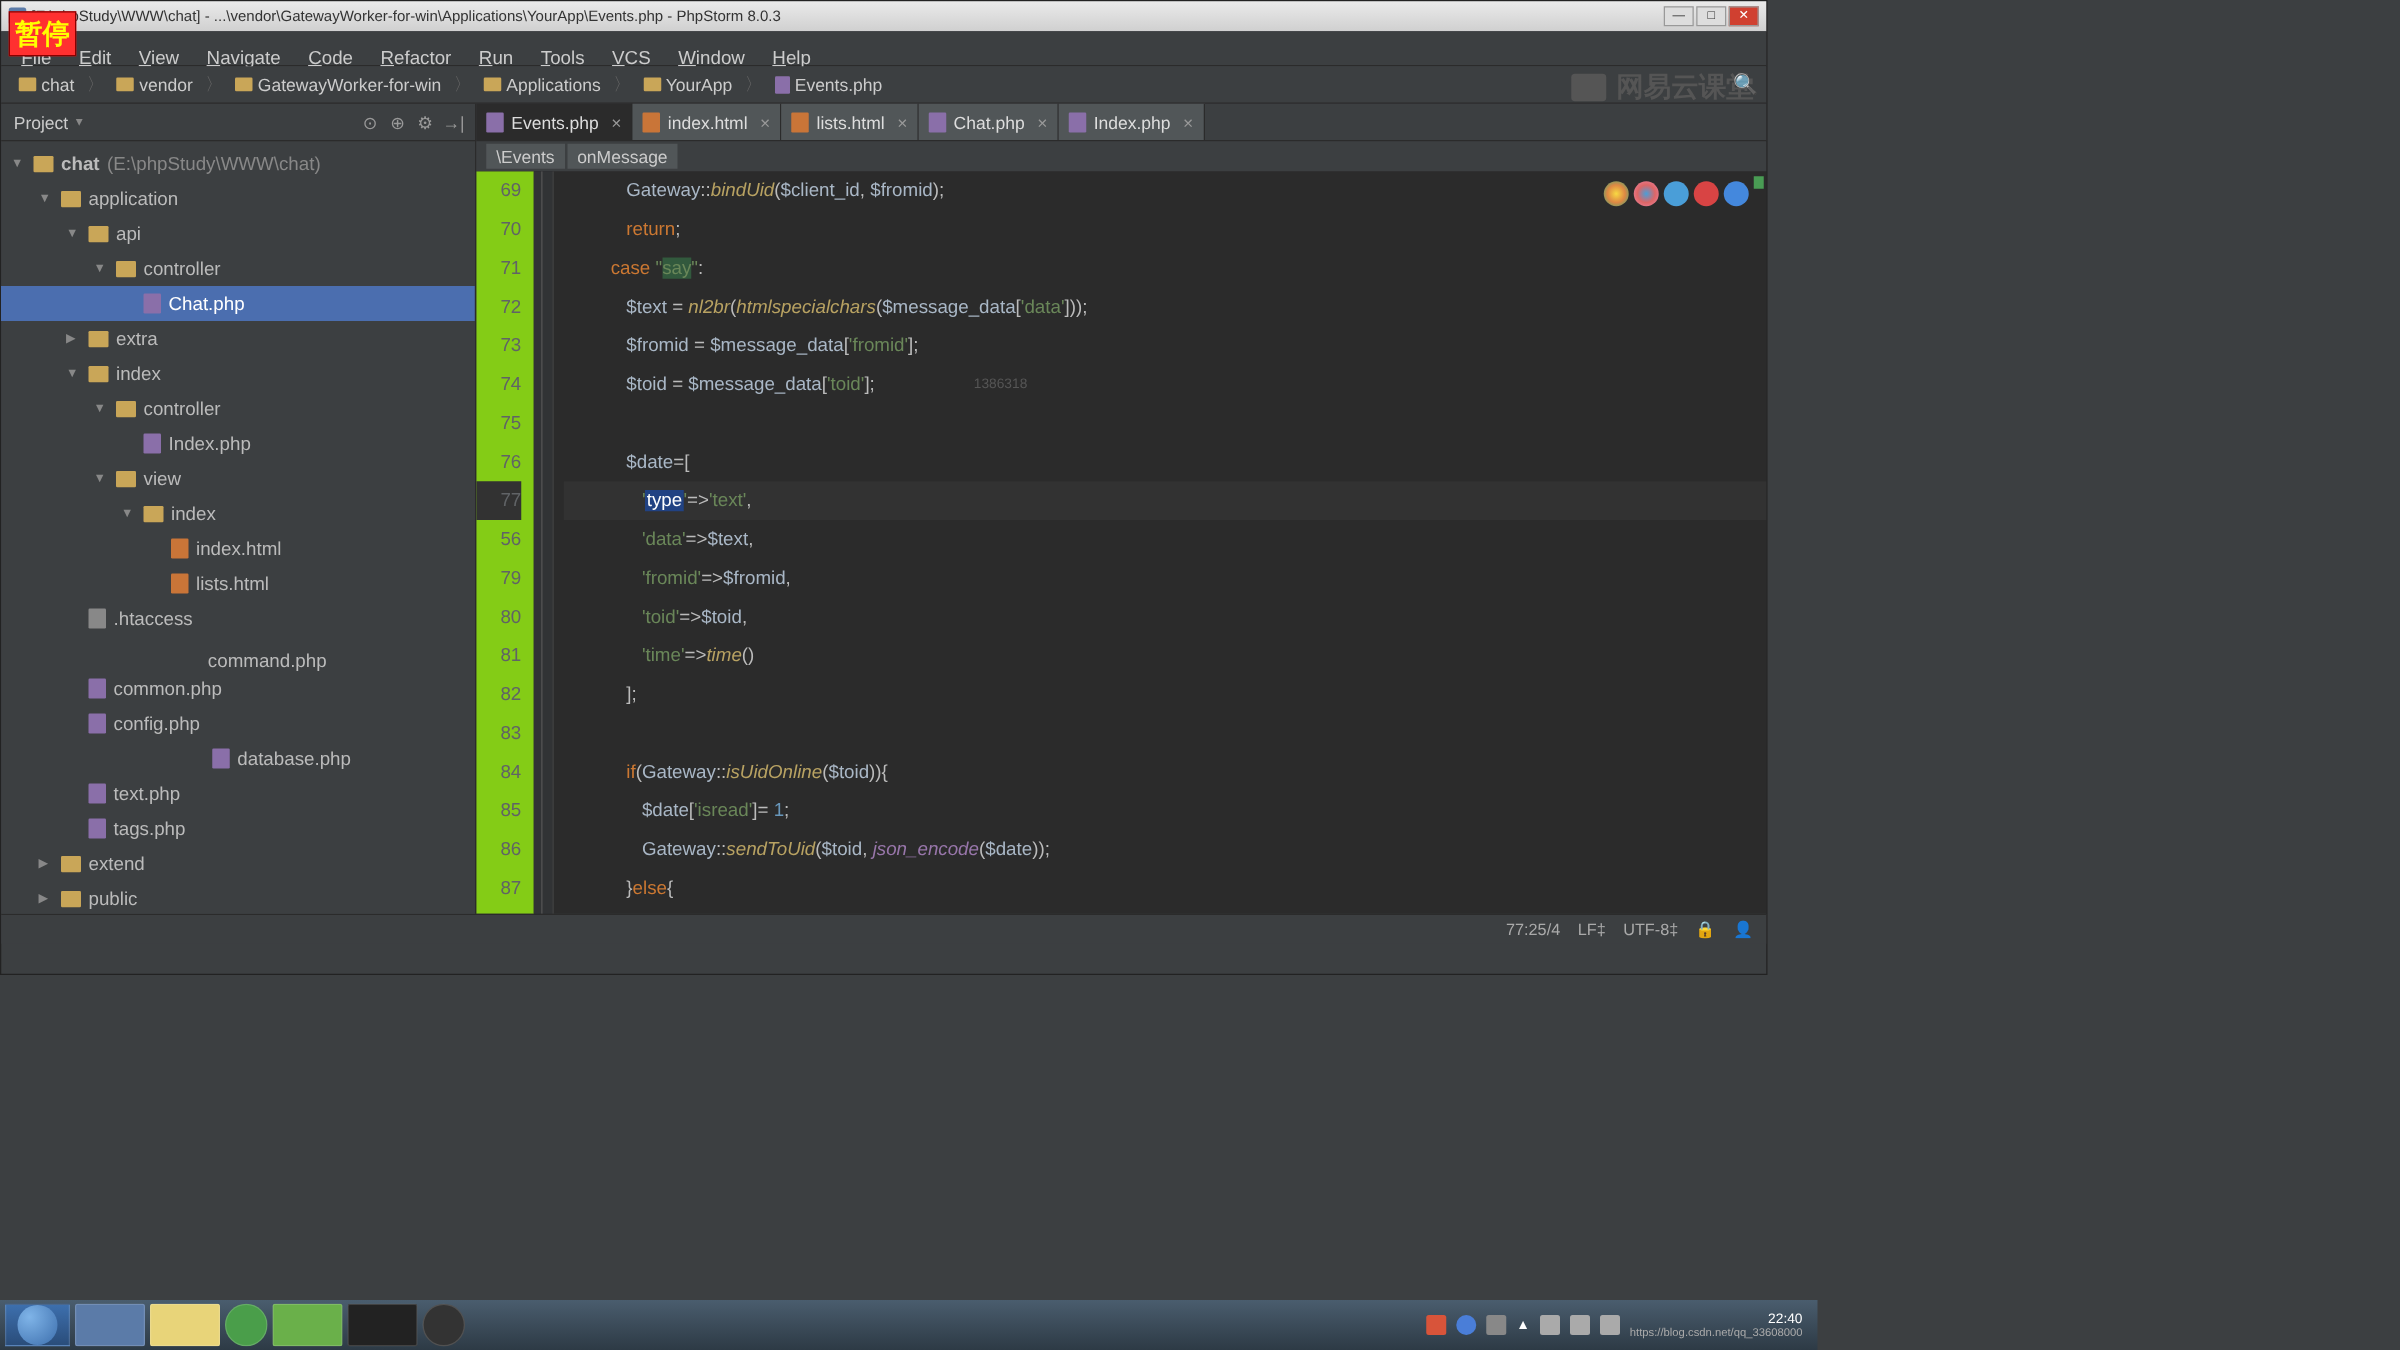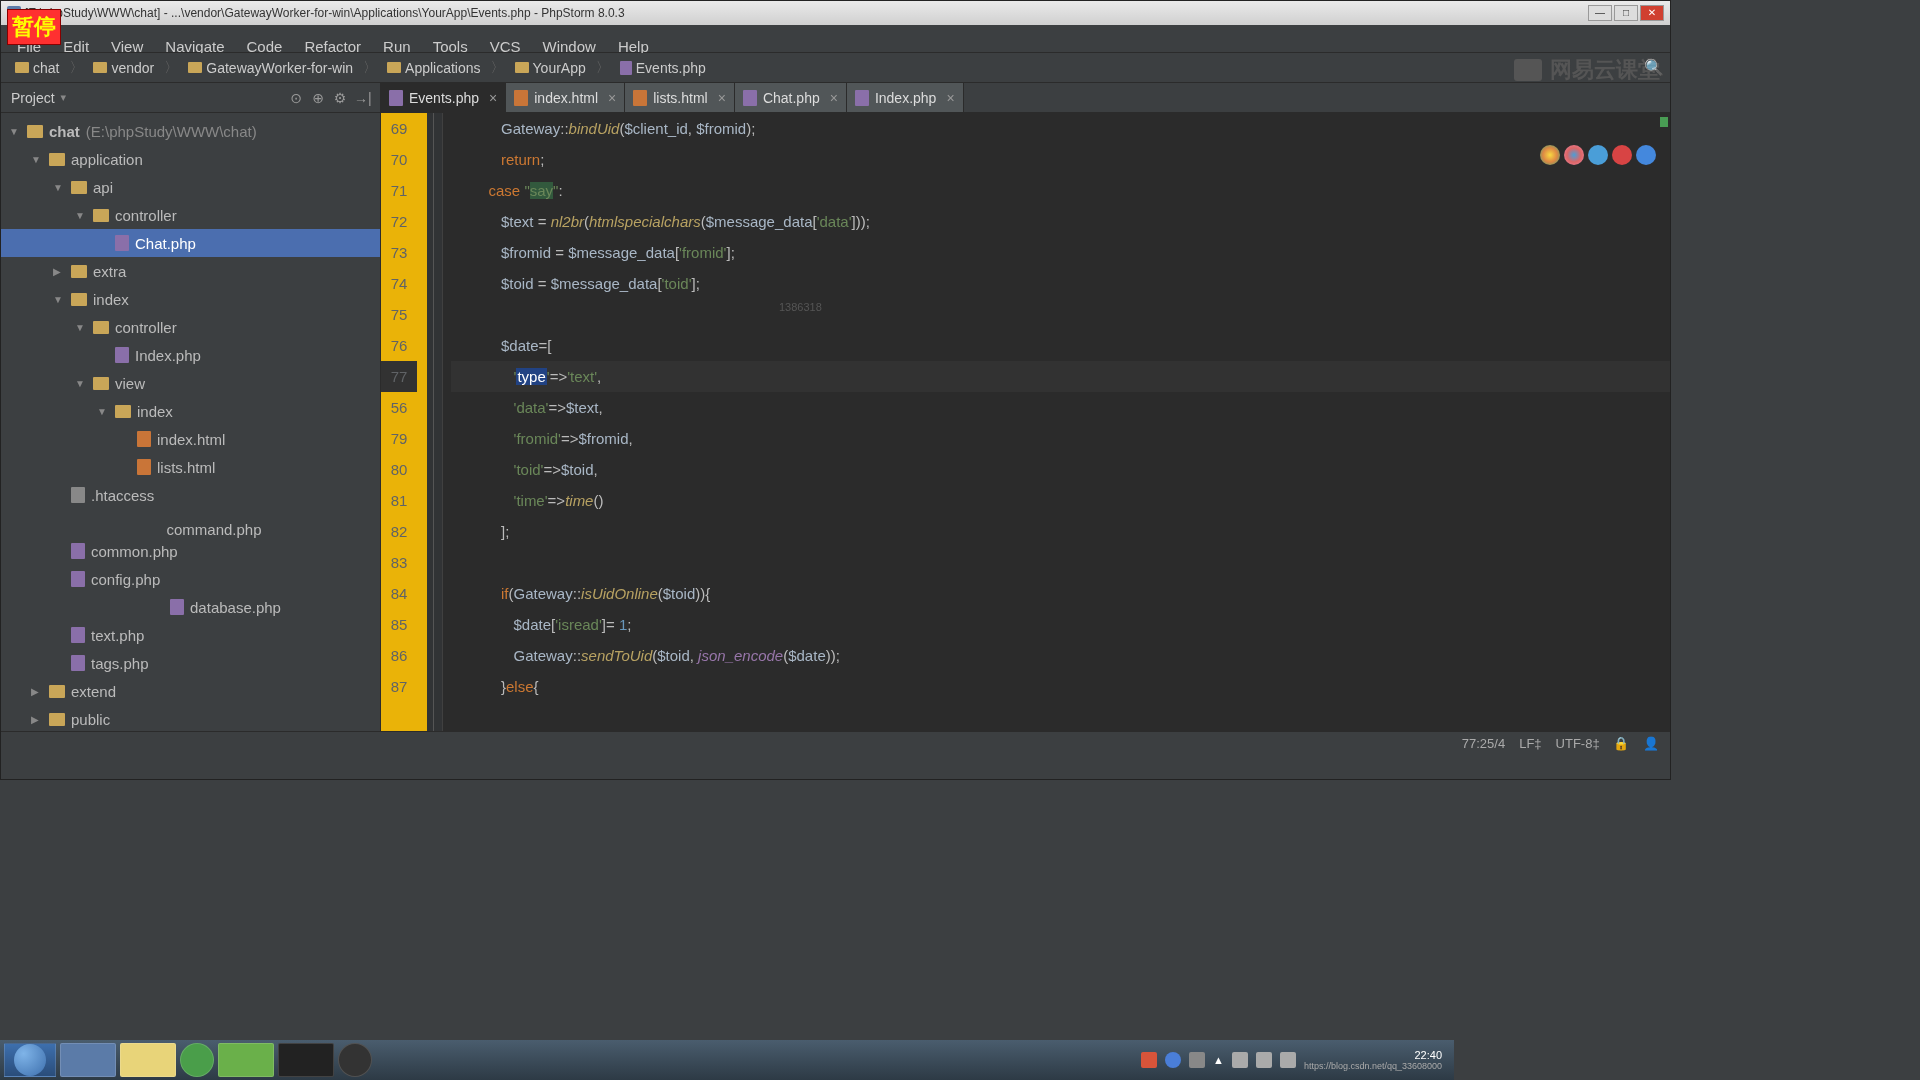--- a/index.html
+++ b/index.html
@@ -1,17 +1,17 @@
 <!DOCTYPE html>
 <html><head>
   <meta charset="utf-8">
   <style>
     * { margin: 0; padding: 0; box-sizing: border-box; font-family: 'Segoe UI', Arial, sans-serif; }
     body { background: #3c3f41; color: #bbb; font-size: 14px; overflow: hidden; }
-    .window { width: 1671px; height: 780px; background: #3c3f41; border: 1px solid #222; position: relative; }
+    .window { width: 1414px; height: 780px; background: #3c3f41; border: 1px solid #222; position: relative; }
     .overlay-pause { position: absolute; top: 8px; left: 6px; background: #ff3030; color: #ffff00; font-weight: bold; font-size: 22px; padding: 2px 4px; z-index: 1000; border: 1px solid #800; }
     .titlebar { height: 24px; background: linear-gradient(#eaeaea, #d0d0d0); display: flex; align-items: center; padding: 0 6px; color: #333; font-size: 12px; justify-content: space-between; }
     .titlebar-left { display: flex; align-items: center; gap: 4px; }
     .titlebar-icon { width: 14px; height: 14px; background: #5b7ba8; border-radius: 2px; }
     .win-controls { display: flex; gap: 2px; }
     .win-btn { width: 24px; height: 16px; background: #ddd; border: 1px solid #999; font-size: 10px; text-align: center; line-height: 14px; cursor: pointer; }
     .win-btn.close { background: #d04030; color: #fff; }
     .menubar { height: 28px; background: #3c3f41; display: flex; align-items: center; padding: 0 6px; gap: 2px; border-bottom: 1px solid #2b2b2b; }
     .menu-item { padding: 4px 10px; color: #ccc; font-size: 15px; cursor: pointer; margin-top: 15px; }
     .breadcrumbs { height: 30px; background: #3c3f41; display: flex; align-items: center; padding: 0 6px; border-bottom: 1px solid #2b2b2b; position: relative; }
@@ -38,21 +38,21 @@
     .editor { flex: 1; display: flex; flex-direction: column; background: #2b2b2b; position: relative; }
     .tabs { height: 30px; display: flex; background: #3c3f41; border-bottom: 1px solid #2b2b2b; align-items: stretch; }
     .tab { display: flex; align-items: center; padding: 0 8px; gap: 6px; background: #515658; border-right: 1px solid #2b2b2b; font-size: 14px; color: #ddd; cursor: pointer; }
     .tab.active { background: #2b2b2b; }
     .tab-close { color: #999; font-size: 14px; margin-left: 4px; cursor: pointer; }
     .crumb-path { height: 24px; background: #3c3f41; display: flex; align-items: center; padding: 0 8px; gap: 2px; font-size: 14px; }
     .crumb-path span { background: #515658; padding: 2px 8px; color: #ccc; }
     .browser-icons { position: absolute; right: 14px; top: 62px; display: flex; gap: 4px; }
     .br-icon { width: 20px; height: 20px; border-radius: 50%; }
     .code-area { flex: 1; display: flex; font-family: 'Consolas', monospace; font-size: 15px; overflow: hidden; position: relative; }
-    .gutter { width: 46px; background: #eab308; color: #606366; text-align: center; padding-right: 10px; line-height: 31px; }
+    .gutter { width: 46px; background: #84cc16; color: #606366; text-align: right; padding-right: 10px; line-height: 31px; }
     .fold-gutter { width: 16px; background: #313335; border-right: 1px solid #404040; position: relative; }
     .fold-gutter::after { content: ''; position: absolute; left: 6px; top: 0; width: 1px; height: 100%; background: #555; }
     .code-lines { flex: 1; line-height: 31px; position: relative; padding-left: 8px; }
     .code-line { height: 31px; white-space: pre; }
     .line-current { background: #323232; width: 100%; position: absolute; height: 31px; }
     .kw { color: #cc7832; }
     .str { color: #6a8759; }
     .var { color: #a9b7c6; }
     .func { color: #9876aa; font-style: italic; }
     .funcb { color: #b8a262; font-style: italic; }
@@ -295,20 +295,24 @@
             <span class="file-php-small"></span>
             <span>Chat.php</span>
             <span class="tab-close">×</span>
           </div>
           <div class="tab">
             <span class="file-php-small"></span>
             <span>Index.php</span>
             <span class="tab-close">×</span>
           </div>
         </div>
+      <div class="crumb-path" id="navpath">
+          <span>\Events</span>
+          <span>onMessage</span>
+        </div>
       <div class="browser-icons">
         <div class="br-icon" style="background:radial-gradient(#f8d942,#d84,#3a7)"></div>
         <div class="br-icon" style="background:radial-gradient(#4a9ed8,#d66,#e8a)"></div>
         <div class="br-icon" style="background:#4a9ed8"></div>
         <div class="br-icon" style="background:#d84444"></div>
         <div class="br-icon" style="background:#4488dd"></div>
       </div>
       <div class="faded-num">1386318</div>
       <div class="code-area">
         <div class="gutter" id="gutter">

